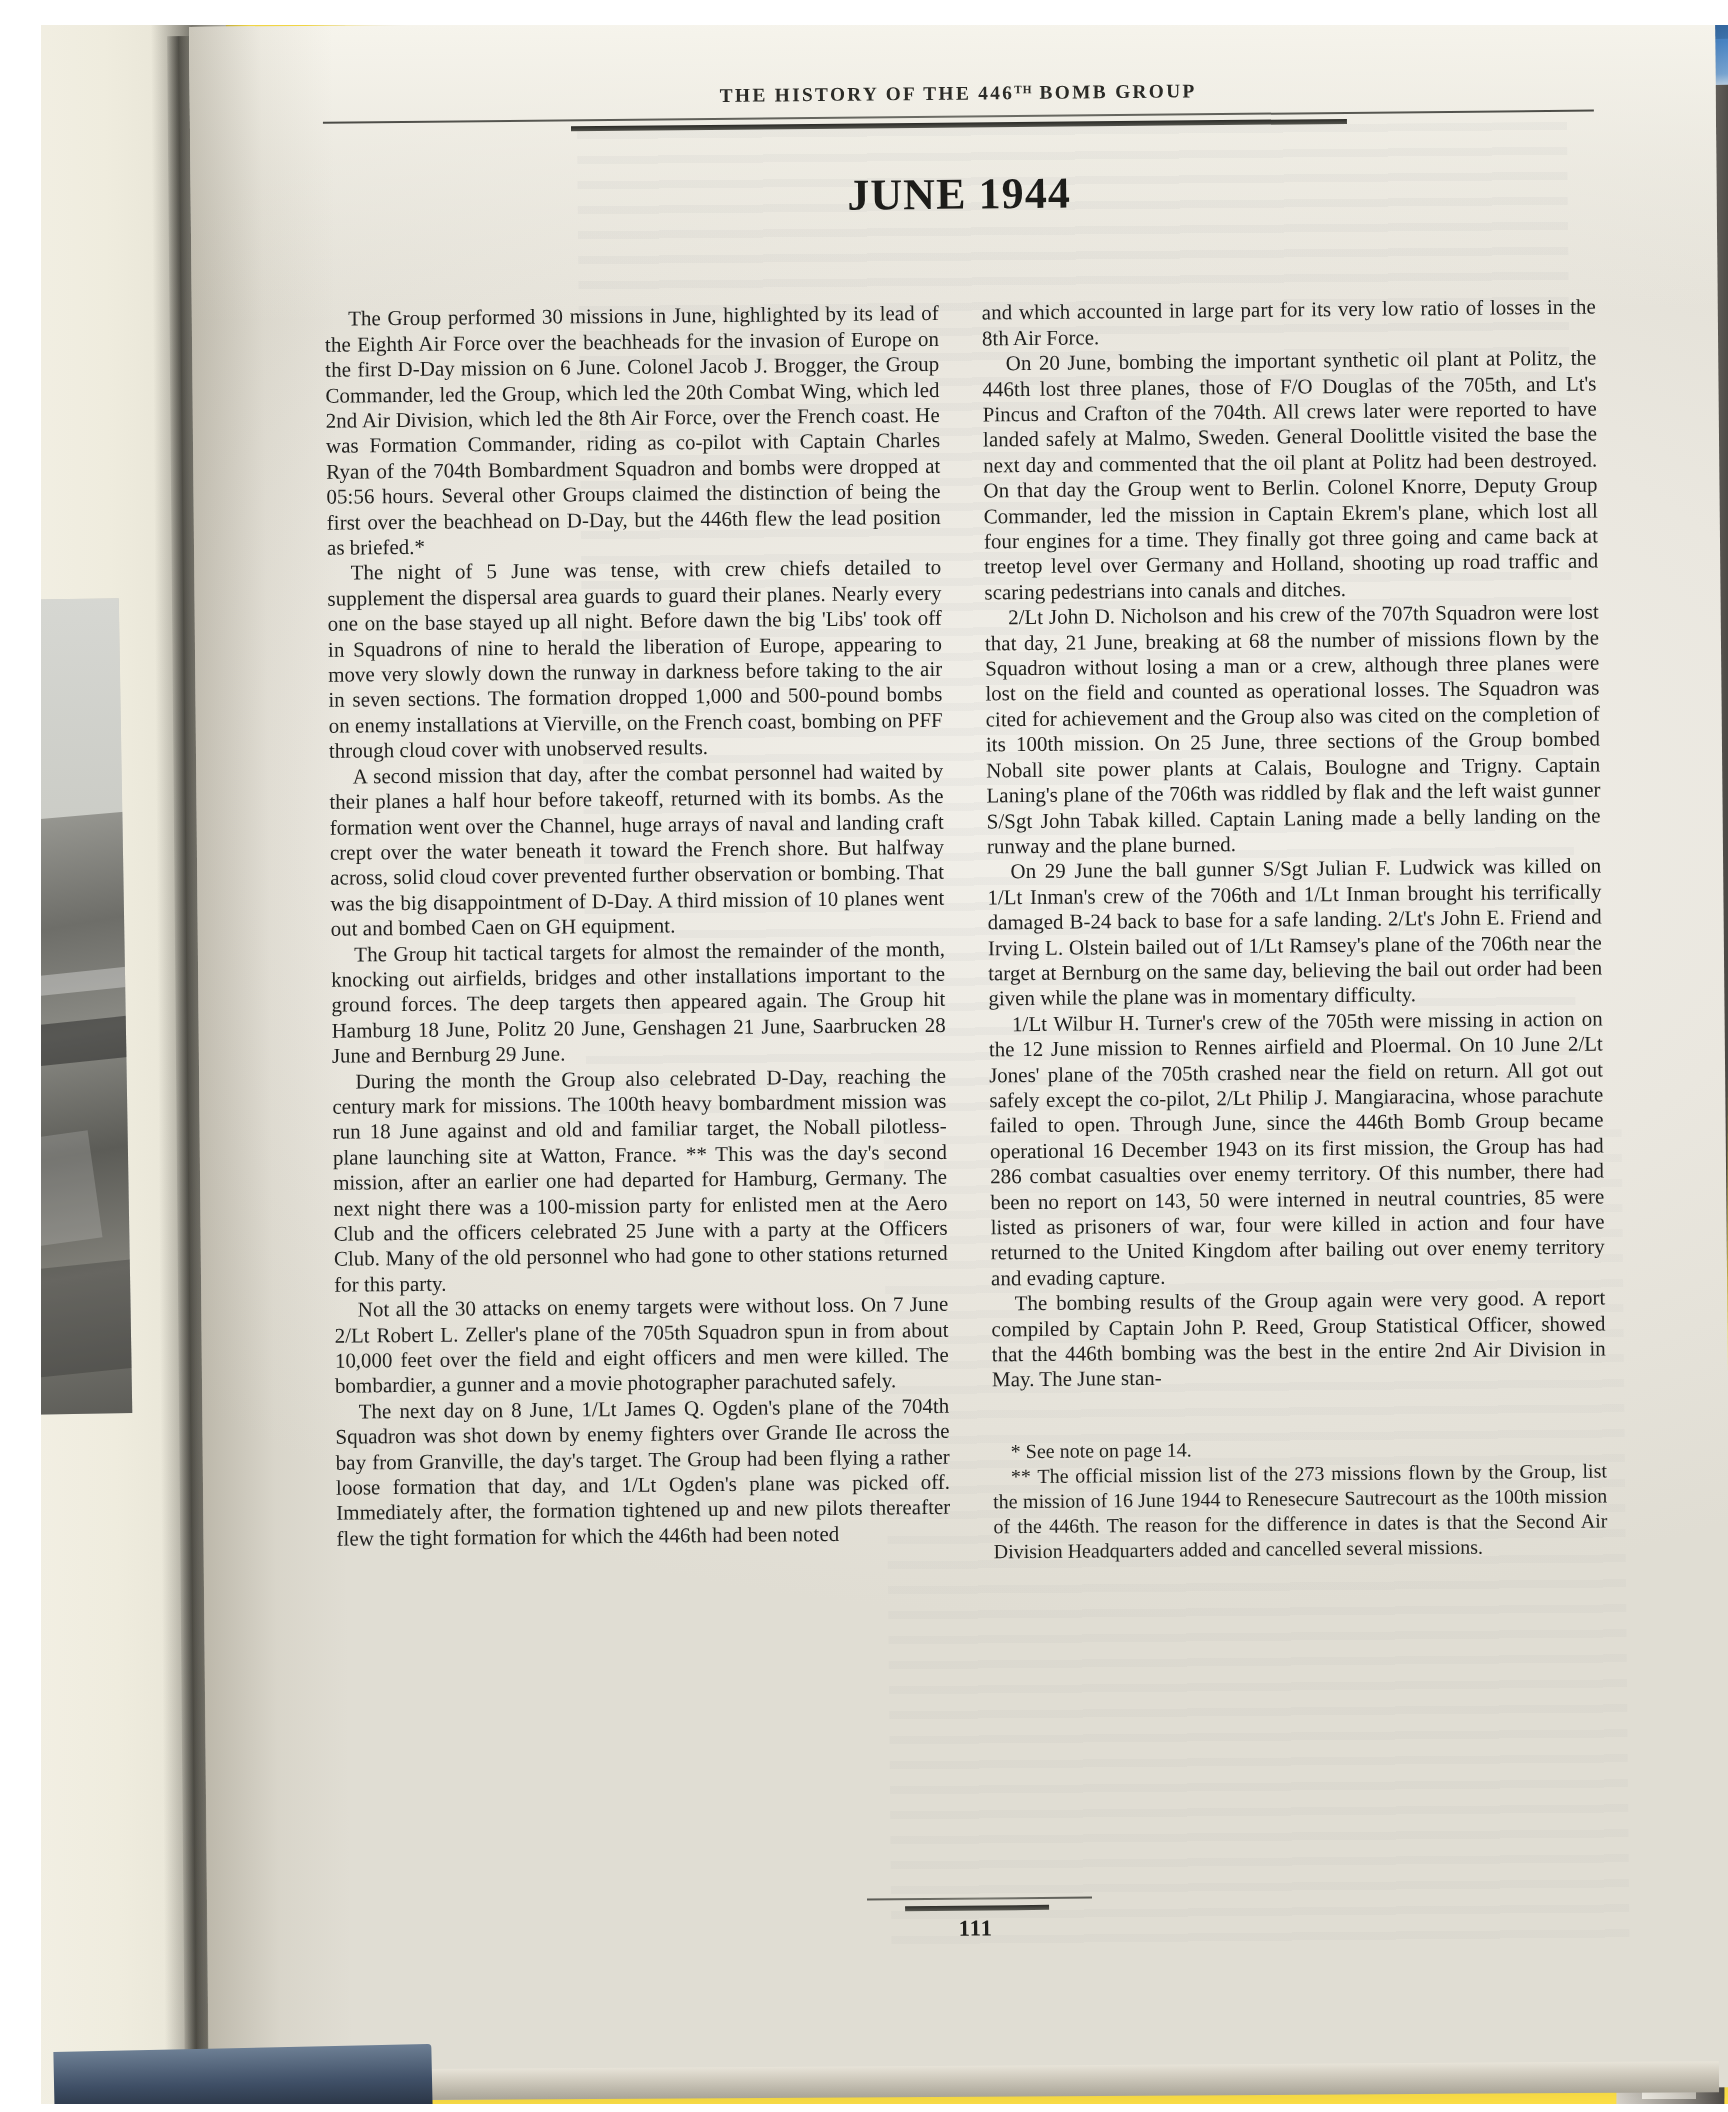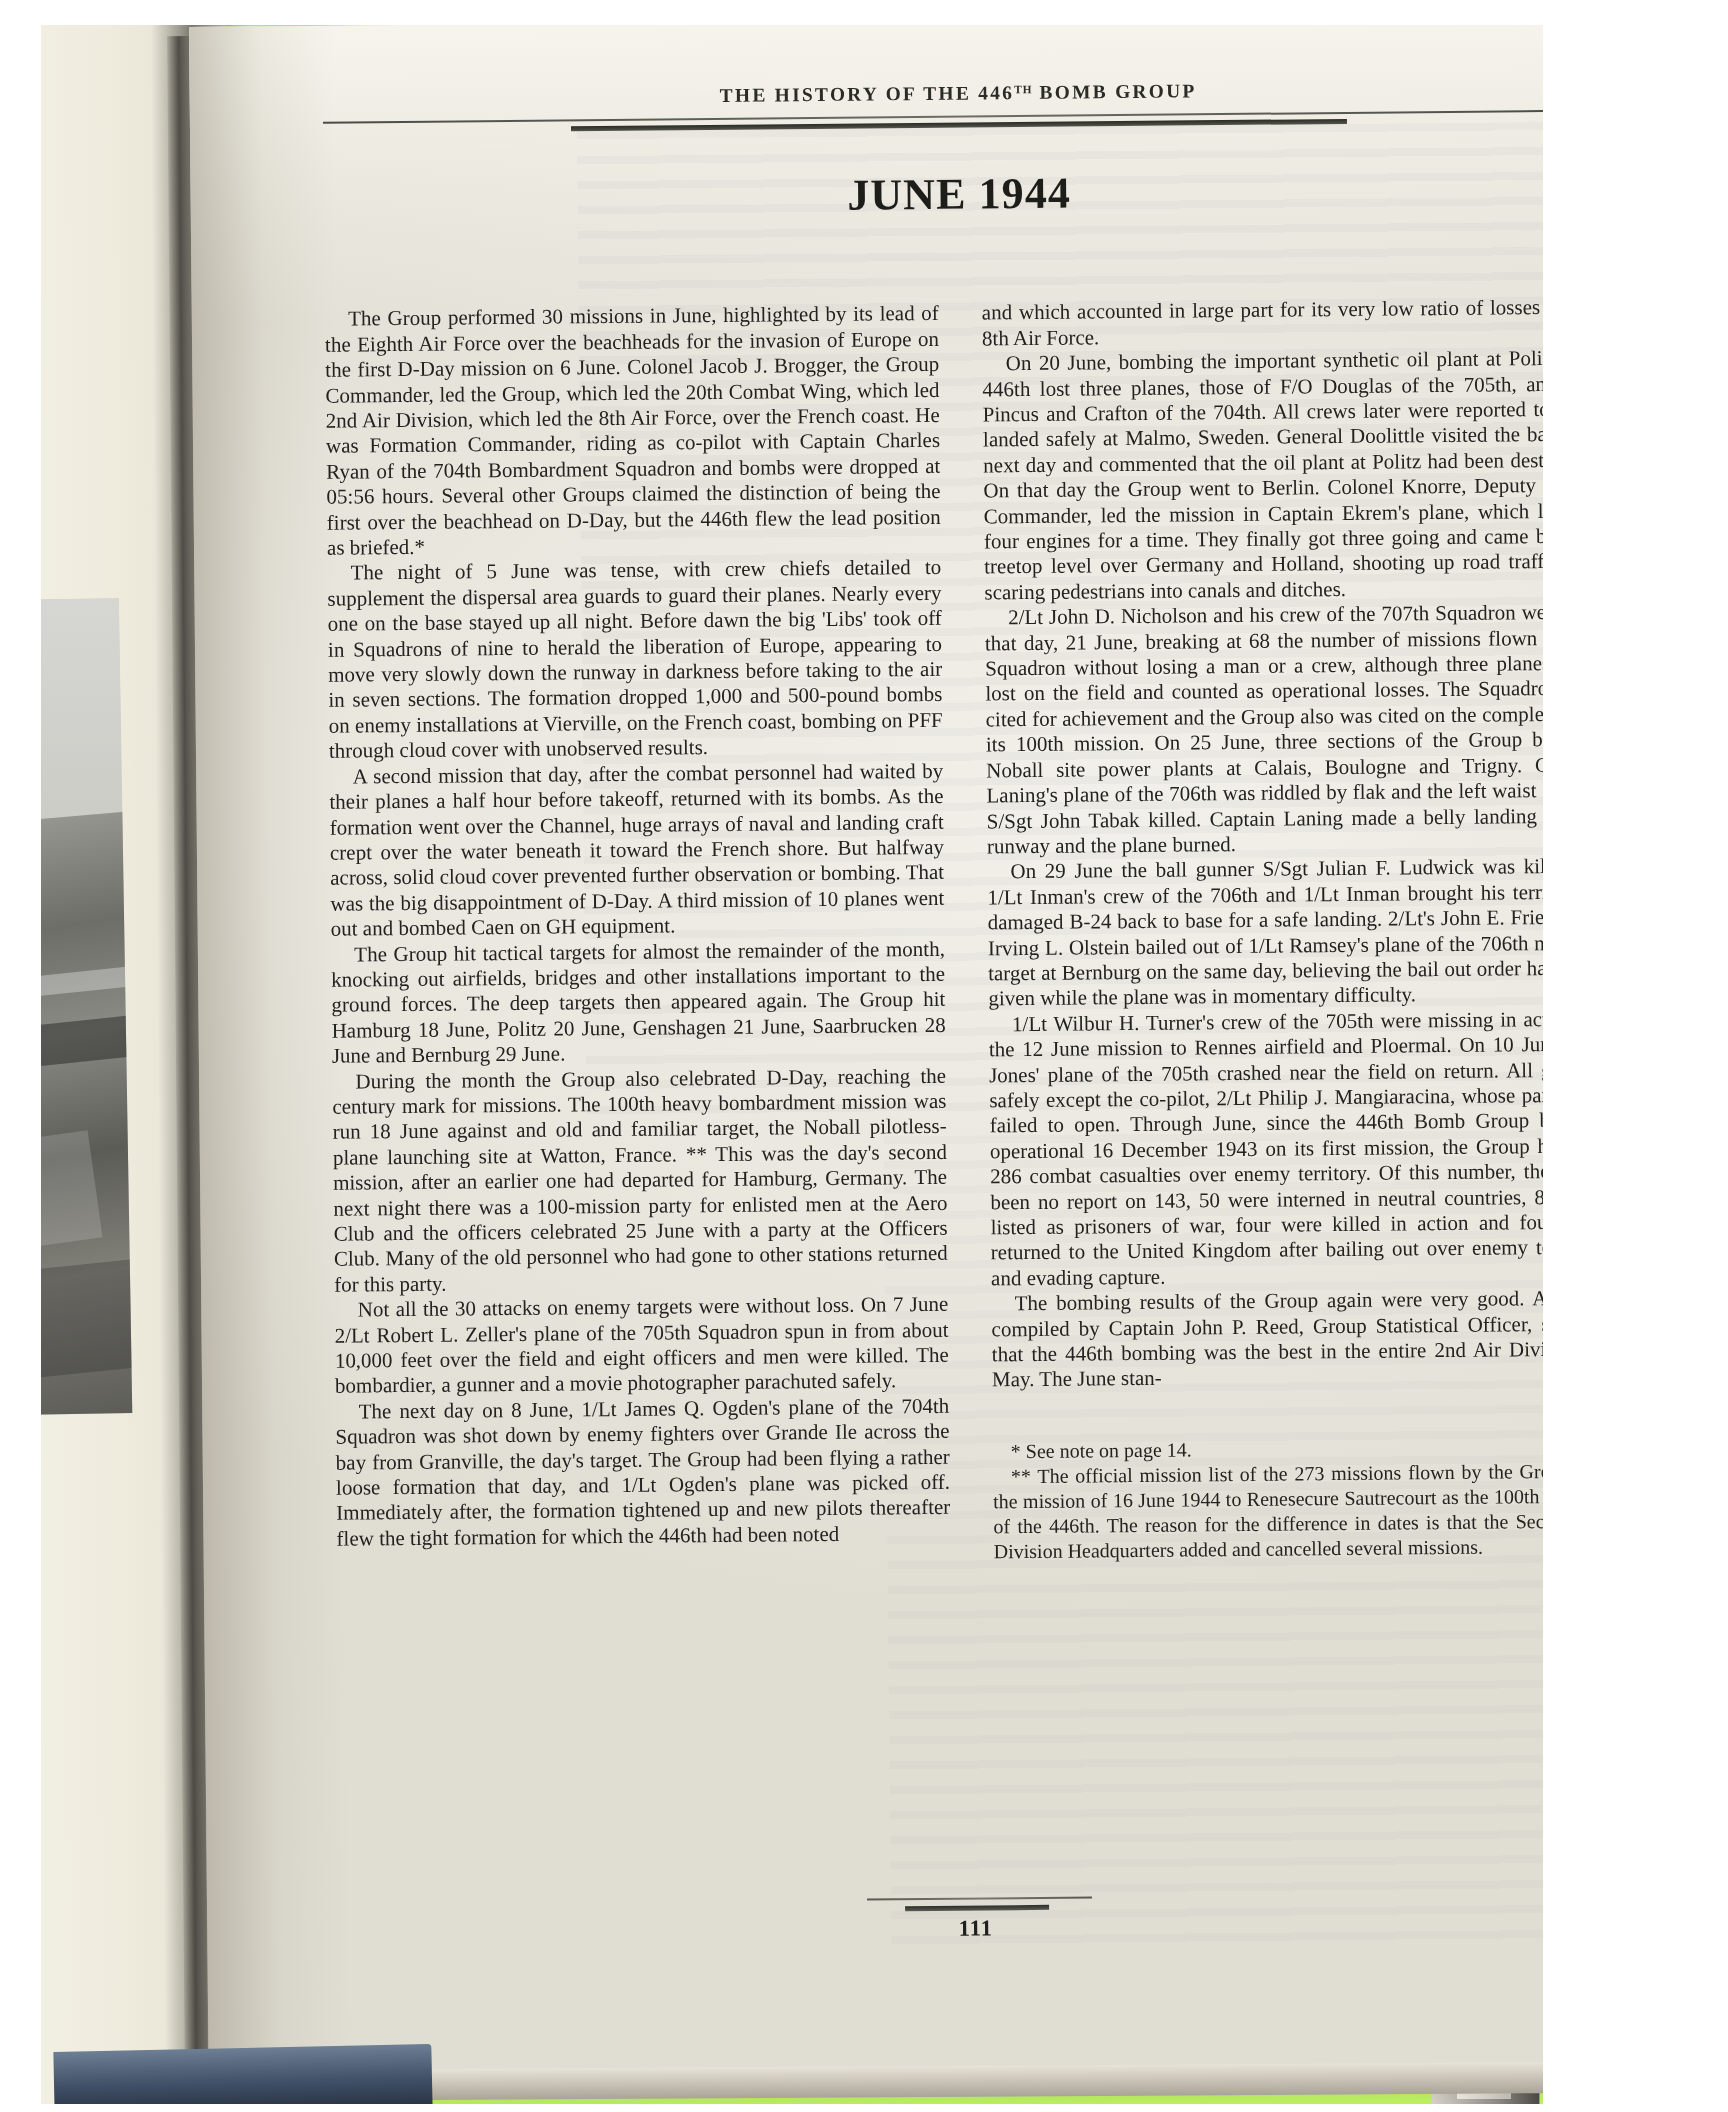--- a/index.html
+++ b/index.html
@@ -6,22 +6,22 @@
   html, body {
     margin: 0; padding: 0;
     background: #ffffff;
     width: 1728px; height: 2113px;
     overflow: hidden;
     font-family: "Liberation Serif", "DejaVu Serif", serif;
   }
 
   #scene {
     position: relative;
-    width: 1543px; height: 2113px;
-    background: #bef264;
+    width: 1728px; height: 2113px;
+    background: #fde047;
     overflow: hidden;
   }
 
   
   .jacket-blue {
     position: absolute;
     left: 1053px; top: 25px;
     width: 684px; height: 72px;
     background: linear-gradient(180deg,#4d87c4 0%, #4a86c6 40%, #7aa7d4 85%, #b9cfe4 100%);
     transform: rotate(-1.05deg);

